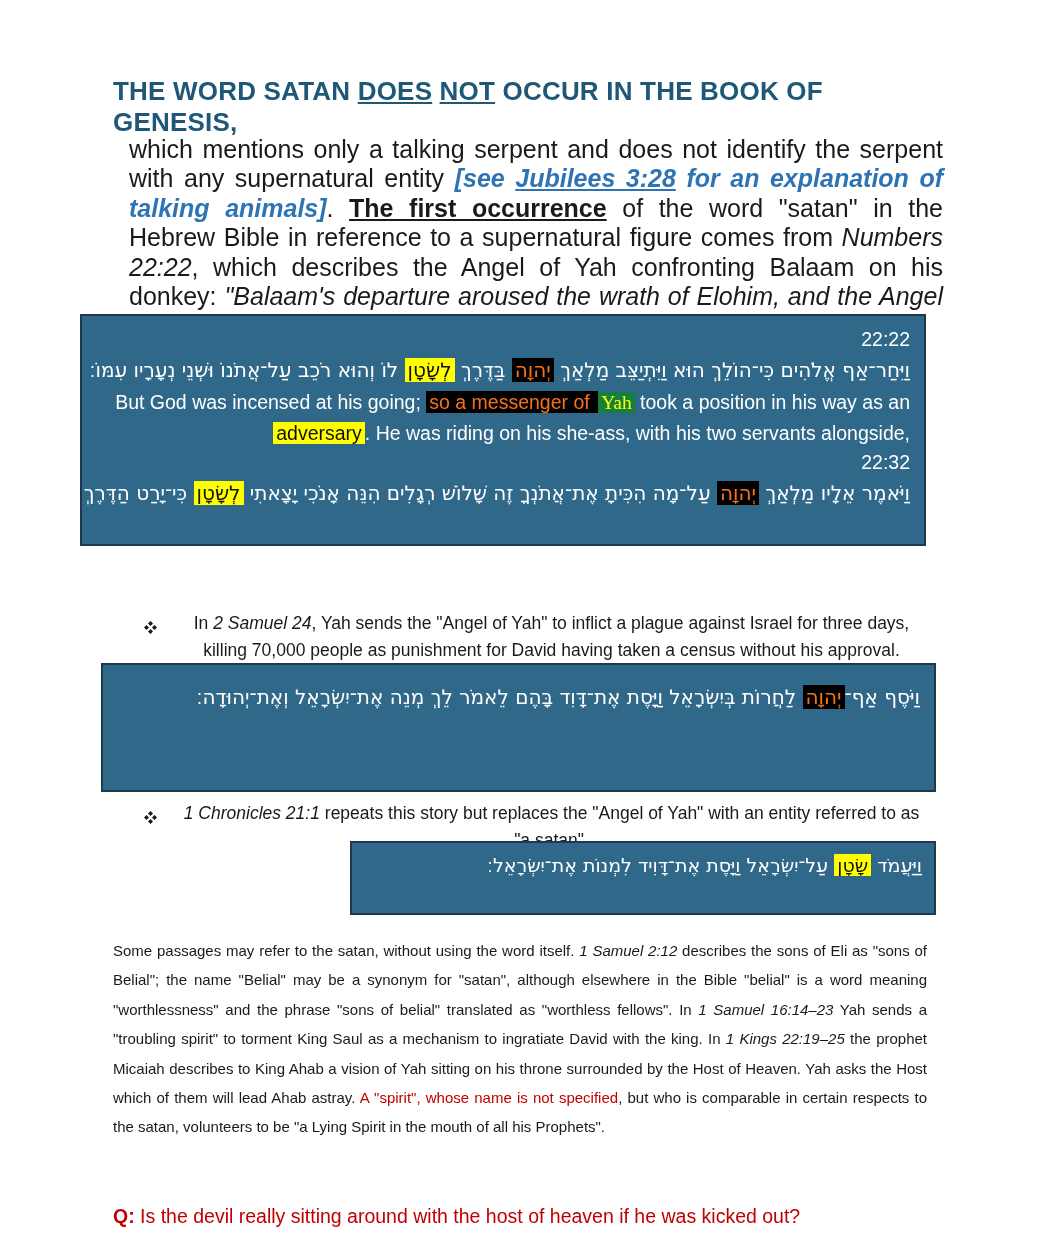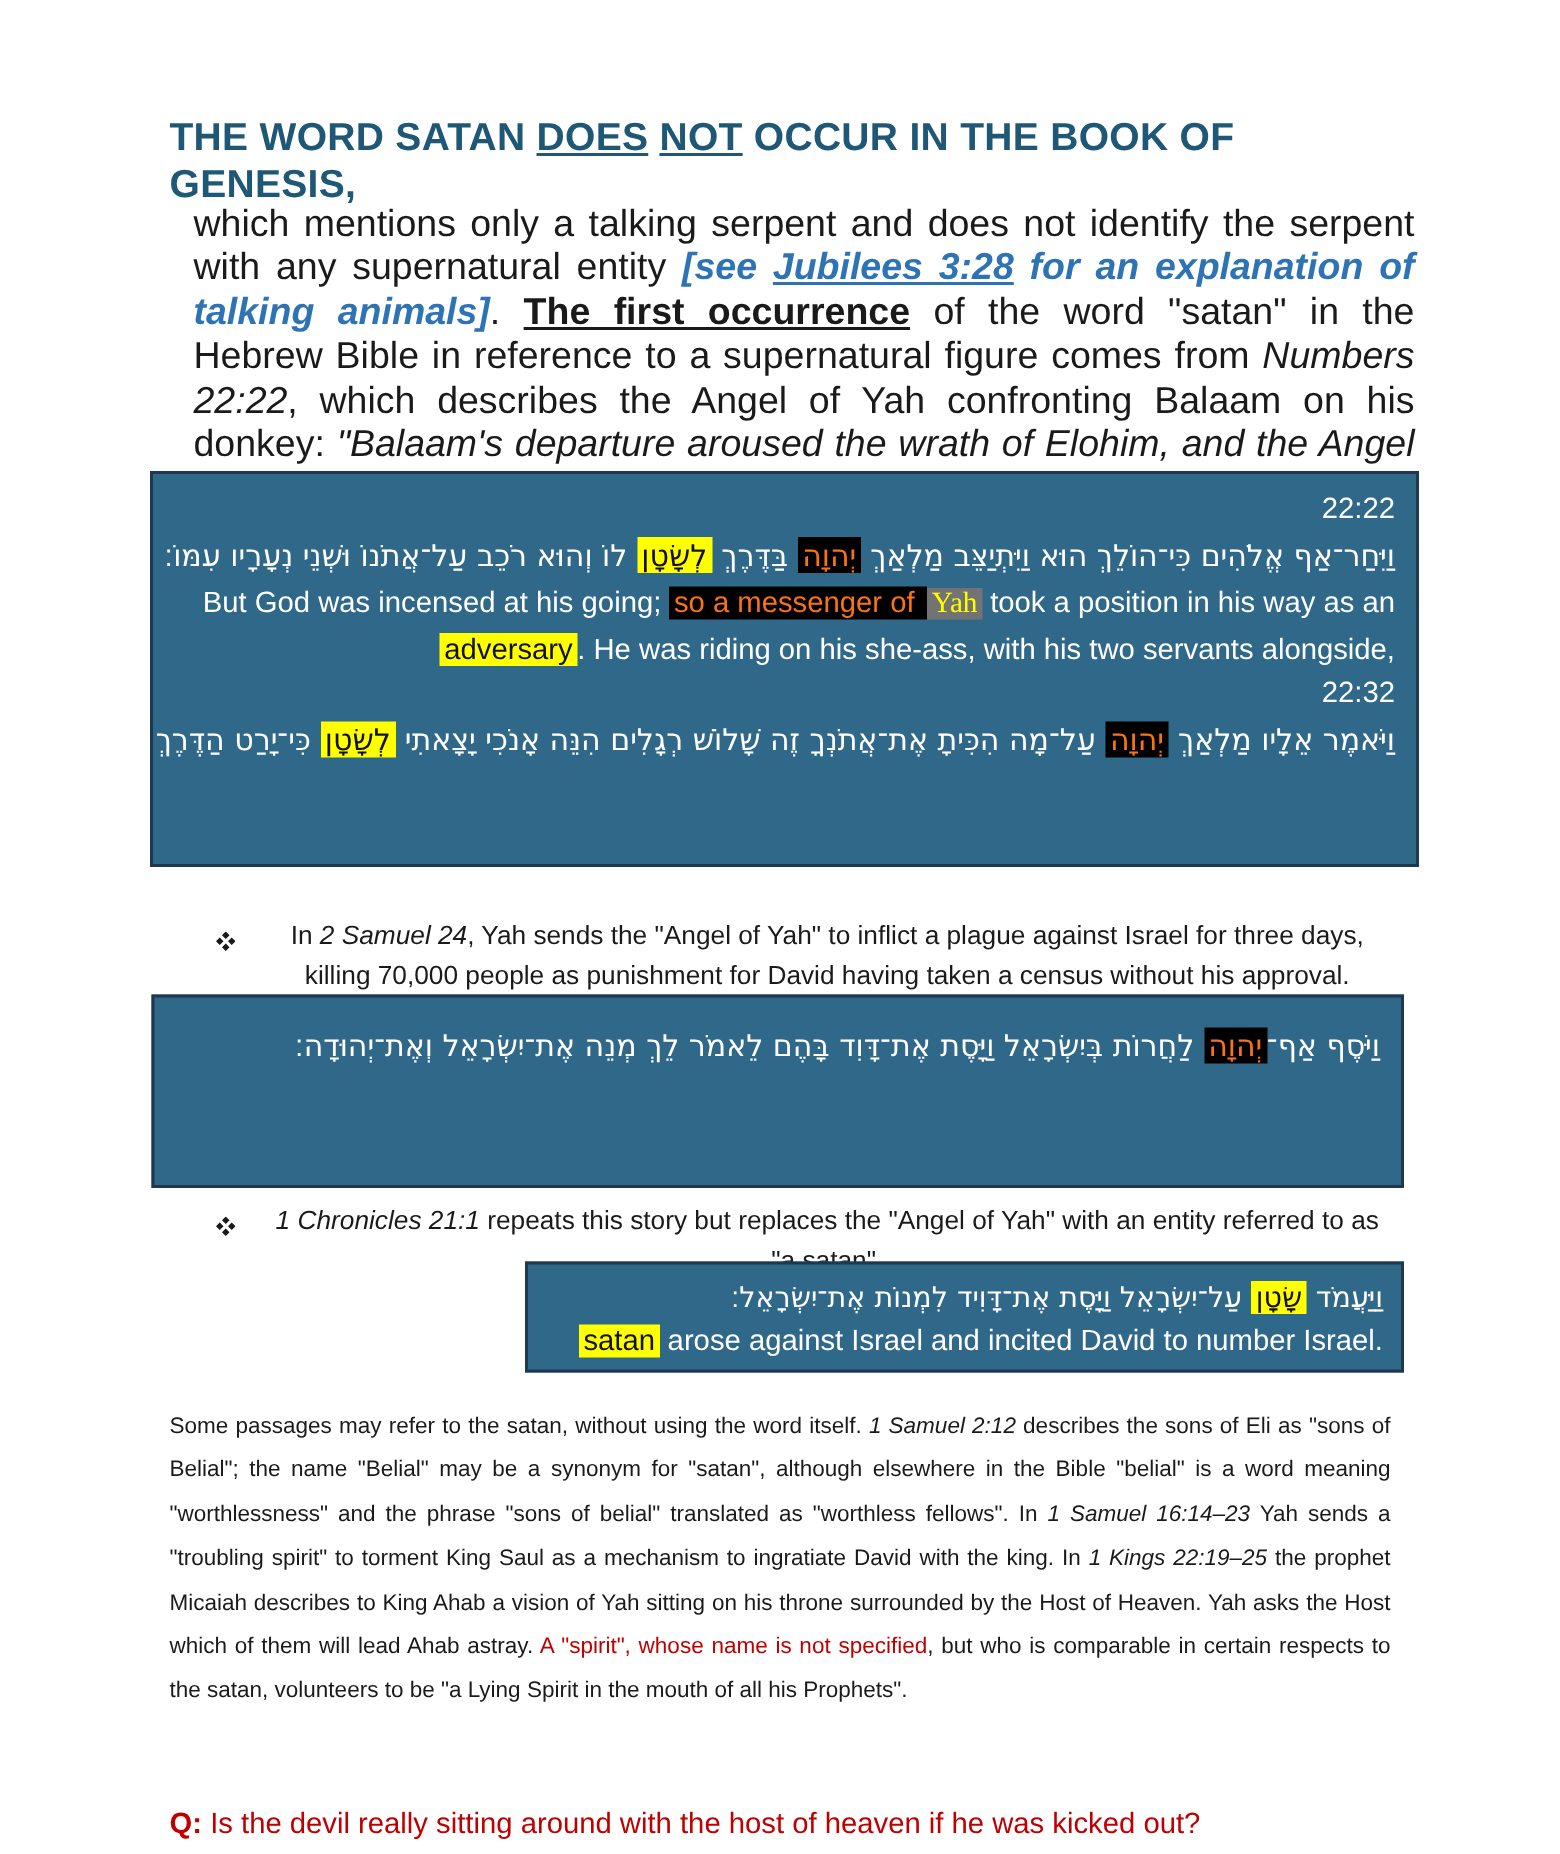--- a/index.html
+++ b/index.html
@@ -8,21 +8,21 @@
 
   .title{position:absolute;left:113px;top:76px;width:820px;margin:0;
          font-size:26px;font-weight:600;letter-spacing:.2px;color:#1F5876;}
   .title .s-bu{font-weight:800;}
 
   .intro{position:absolute;left:113px;top:119px;width:814px;margin:16px;
          font-size:25px;line-height:29.4px;text-align:justify;}
 
   .vbox{position:absolute;box-sizing:border-box;background:#2F6889;
         border:2px solid #1F3850;color:#ffffff;overflow:hidden;}
-  .box1{left:100px;top:314px;width:846px;height:264px;padding:9px 14px;}
+  .box1{left:80px;top:314px;width:846px;height:232px;padding:9px 14px;}
   .box2{left:101px;top:663px;width:835px;height:129px;padding:17px 14px;}
   .box3{left:350px;top:841px;width:586px;height:74px;padding:8px 12px;}
 
   .vref{text-align:right;font-size:19.5px;line-height:29px;}
   .heb{direction:rtl;text-align:right;font-size:20px;line-height:33px;
        white-space:nowrap;font-family:"DejaVu Sans",sans-serif;}
   .box2 .heb{line-height:30px;}
   .box3 .heb{font-size:19px;line-height:29px;}
   .eng{text-align:right;font-size:19.5px;line-height:30px;}
   .box3 .eng{line-height:29px;}
@@ -35,21 +35,21 @@
 
   .outro{position:absolute;left:113px;top:936px;width:814px;margin:0;
          font-size:15px;line-height:29.4px;text-align:justify;}
   .qline{position:absolute;left:113px;top:1202px;width:814px;margin:0;
          font-size:19.5px;line-height:28px;}
   .s-i{font-style:italic;}
   .s-bu{font-weight:700;text-decoration:underline;}
   .s-blue{color:#2E74B5;font-weight:700;font-style:italic;}
   .s-bluelink{color:#2E74B5;font-weight:700;font-style:italic;text-decoration:underline;cursor:pointer;}
   .s-hlb{background:#000000;color:#f97316;padding:0 3px;}
-  .s-hlbserif{background:#737373;color:#FFFF00;padding:0 3px;font-family:"Liberation Serif",serif;}
+  .s-hlbserif{background:#15803d;color:#FFFF00;padding:0 3px;font-family:"Liberation Serif",serif;}
   .s-hly{background:#FFFF00;color:#111111;padding:0 3px;}
   .s-ylb{color:#FFFF00;font-weight:700;}
   .s-red{color:#C00000;}
   .s-redb{color:#C00000;font-weight:700;}
 </style>
 </head>
 <body>
 
 <div class="page">
 
@@ -82,20 +82,19 @@
     <span class="marker">
       <svg width="13" height="13" viewBox="0 0 13 13" aria-hidden="true">
         <path fill="#1a1a1a" d="M6.5 0L9 2.5 6.5 5 4 2.5z M0 6.5L2.5 4 5 6.5 2.5 9z M8 6.5L10.5 4 13 6.5 10.5 9z M6.5 8L9 10.5 6.5 13 4 10.5z"></path>
       </svg>
     </span>
     <span class="btext"><span class="s-i">1 Chronicles 21:1</span><span> repeats this story but replaces the "Angel of Yah" with an entity referred to as "a satan".</span></span>
   </div>
 
   <section class="vbox box3">
     <div class="heb" dir="rtl"><span>וַיַּעֲמֹד </span><span class="s-hly">שָׂטָן</span><span> עַל־יִשְׂרָאֵל וַיָּסֶת אֶת־דָּוִיד לִמְנוֹת אֶת־יִשְׂרָאֵל׃</span></div>
-    <div class="eng"><span class="s-hly">satan</span><span> arose against Israel and incited David to number Israel.</span></div>
   </section>
 
   <p class="outro"><span>Some passages may refer to the satan, without using the word itself. </span><span class="s-i">1 Samuel 2:12</span><span> describes the sons of Eli as "sons of Belial"; the name "Belial" may be a synonym for "satan", although elsewhere in the Bible "belial" is a word meaning "worthlessness" and the phrase "sons of belial" translated as "worthless fellows". In </span><span class="s-i">1 Samuel 16:14–23</span><span> Yah sends a "troubling spirit" to torment King Saul as a mechanism to ingratiate David with the king. In </span><span class="s-i">1 Kings 22:19–25</span><span> the prophet Micaiah describes to King Ahab a vision of Yah sitting on his throne surrounded by the Host of Heaven. Yah asks the Host which of them will lead Ahab astray. </span><span class="s-red">A "spirit", whose name is not specified</span><span>, but who is comparable in certain respects to the satan, volunteers to be "a Lying Spirit in the mouth of all his Prophets".</span></p>
 
   <p class="qline"><span class="s-redb">Q:</span><span class="s-red"> Is the devil really sitting around with the host of heaven if he was kicked out?</span></p>
 
 </div>
 
 </body></html>

